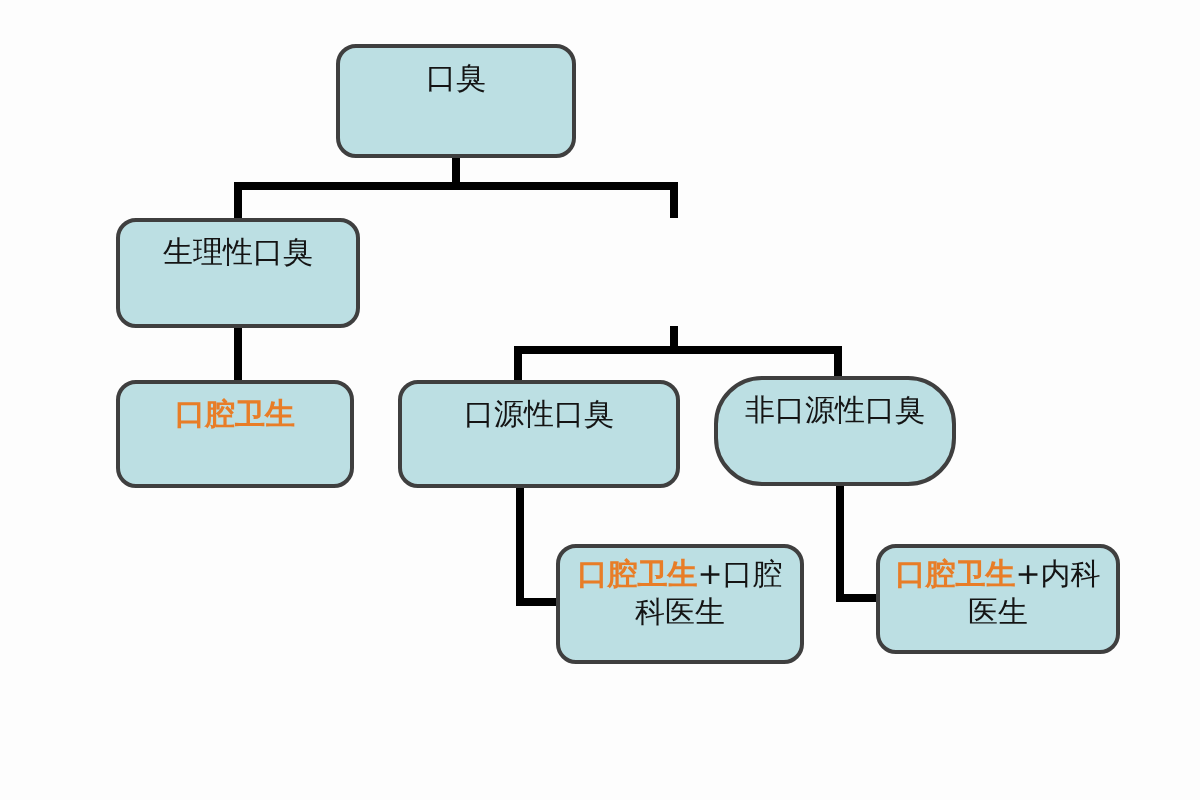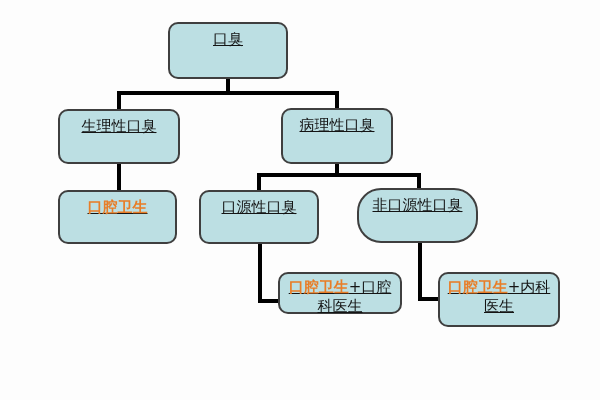--- a/index.html
+++ b/index.html
@@ -26,43 +26,42 @@
     position: absolute;
     background: var(--box-fill);
     border: 2px solid var(--box-border);
     border-radius: 10px;
     color: var(--text);
     font-size: 15px;
     line-height: 19px;
     text-align: center;
     padding-top: 6px;
     z-index: 2;
-    text-decoration: underline;
   }
 
   .node .hl {
     color: var(--highlight);
     font-weight: bold;
     margin-top: 28px;
   }
 
   .line {
     position: absolute;
     background: var(--connector);
     z-index: 1;
   }
 
   
   #n-root            { left:168px; top:22px;  width:120px; height:57px; }
   #n-physiological   { left:58px;  top:109px; width:122px; height:55px; }
   #n-pathological    { left:281px; top:108px; width:112px; height:56px; }
   #n-oral-hygiene    { left:58px;  top:190px; width:119px; height:54px; }
-  #n-oral-origin     { left:199px; top:190px; width:120px; height:54px; }
+  #n-oral-origin     { left:199px; top:190px; width:141px; height:54px; }
   #n-non-oral-origin { left:357px; top:188px; width:121px; height:55px;border-radius:24px; }
-  #n-oral-treatment     { left:278px; top:272px; width:124px; height:42px; padding-top:4px; }
+  #n-oral-treatment     { left:278px; top:272px; width:124px; height:60px; padding-top:4px; }
   #n-non-oral-treatment { left:438px; top:272px; width:122px; height:55px; padding-top:4px; }
 
   
   #l-root-stem     { left:226px; top:78px;  width:4px;   height:16px; }
   #l-level1-hbar   { left:117px; top:91px;  width:222px; height:4px;  }
   #l-drop-physio   { left:117px; top:91px;  width:4px;   height:18px; }
   #l-drop-patho    { left:335px; top:91px;  width:4px;   height:18px; }
   #l-physio-stem   { left:117px; top:162px; width:4px;   height:29px; }
   #l-patho-stem    { left:335px; top:163px; width:4px;   height:14px; }
   #l-level2-hbar   { left:257px; top:173px; width:164px; height:4px;  }
@@ -93,23 +92,20 @@
   <div class="line" id="l-nonoral-elbow-h"></div>
 
   <div class="node" id="n-root">
     <span>口臭</span>
   </div>
 
   <div class="node" id="n-physiological">
     <span>生理性口臭</span>
   </div>
 
-  <div class="node" id="n-pathological">
-    <span>病理性口臭</span>
-  </div>
 
   <div class="node" id="n-oral-hygiene">
     <span class="hl">口腔卫生</span>
   </div>
 
   <div class="node" id="n-oral-origin">
     <span>口源性口臭</span>
   </div>
 
   <div class="node" id="n-non-oral-origin">

